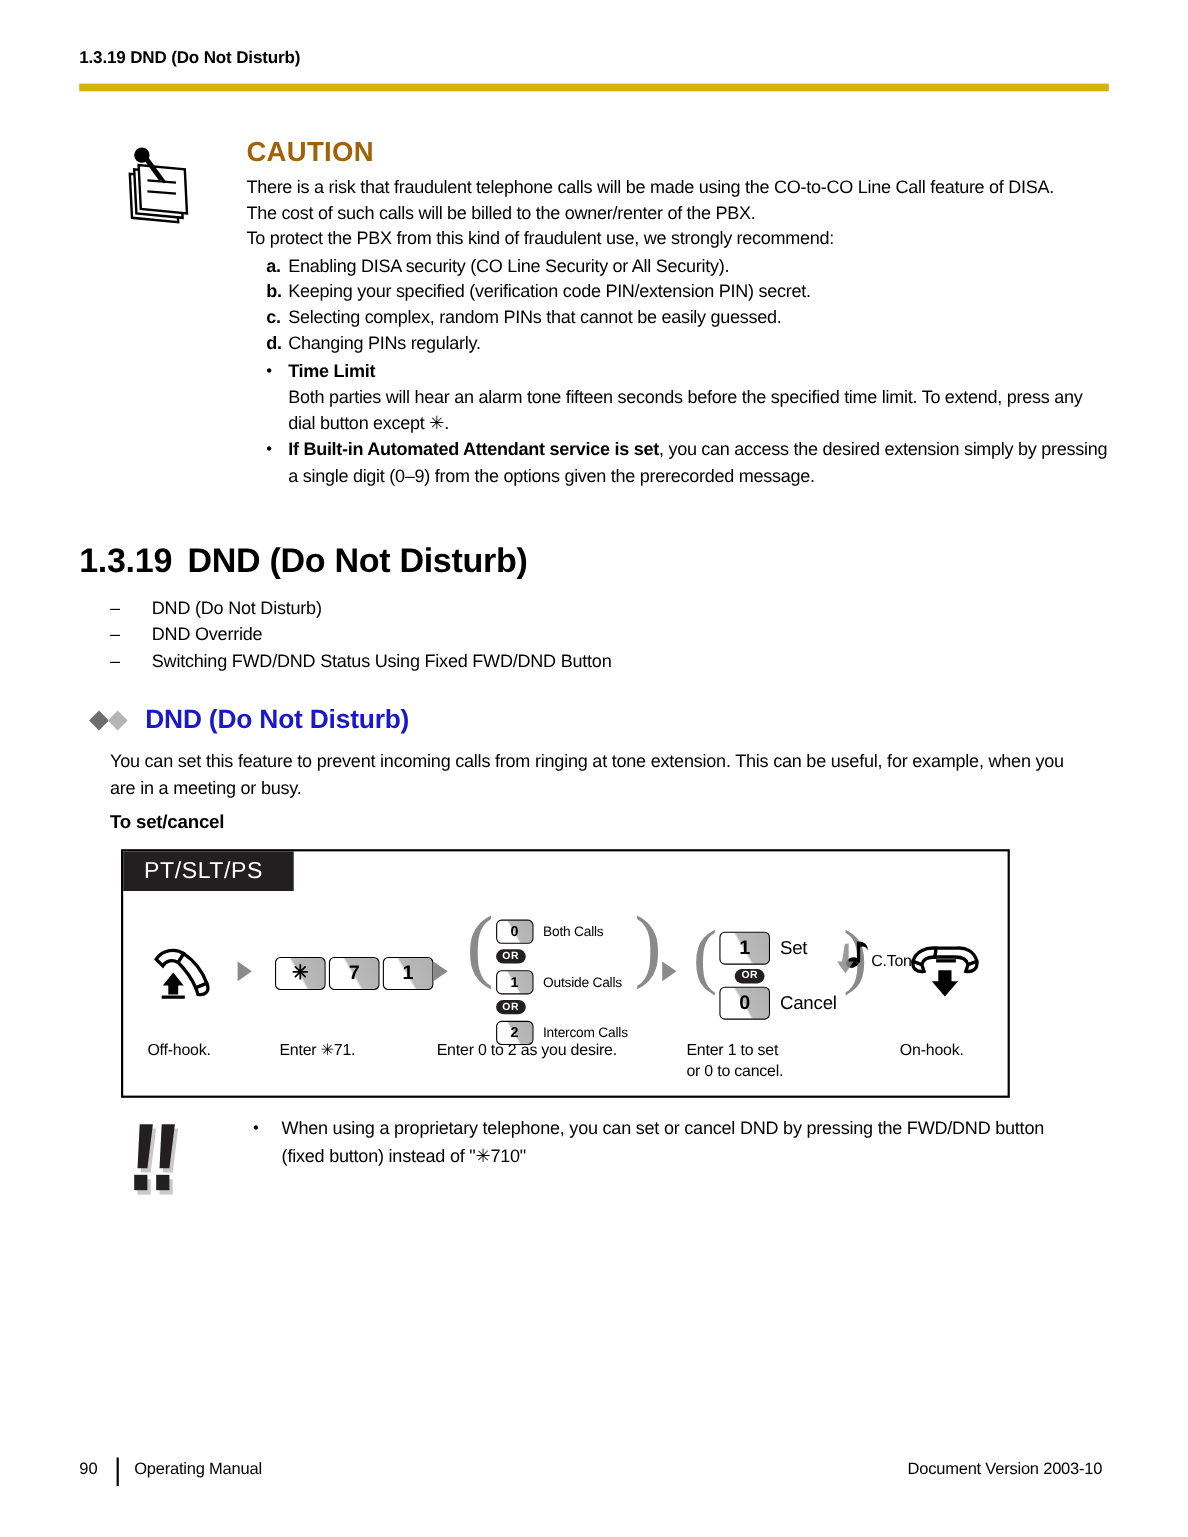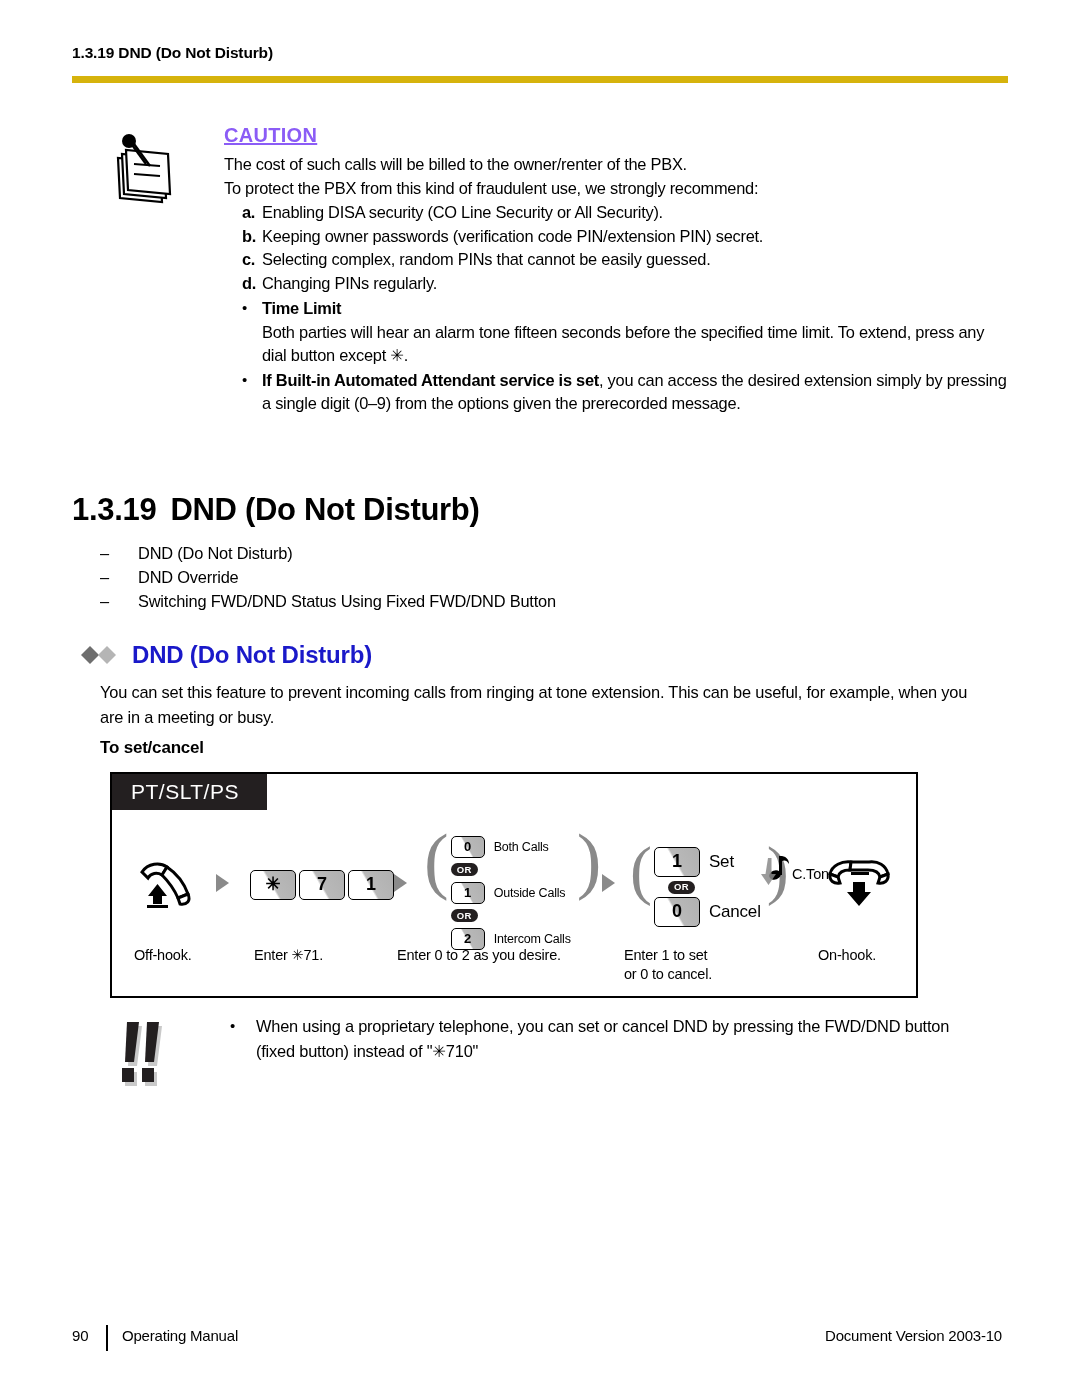--- a/index.html
+++ b/index.html
@@ -44,24 +44,23 @@
     left: 28px;
     top: 8px;
     width: 78px;
     height: 74px;
   }
   .caution-body {
     margin-left: 152px;
     width: 784px;
   }
   .caution-title {
-    color: #8b5cf6;
-    font-weight: bold;
-    font-size: 20px;
-    text-decoration: underline;
+    color: #a16207;
+    font-weight: bold;
+    font-size: 25px;
     letter-spacing: 0.3px;
     margin-bottom: 6px;
     display: inline-block;
   }
   .caution-para {
     font-size: 16.4px;
     line-height: 23.5px;
     letter-spacing: -0.25px;
   }
   ol.alpha-list {
@@ -345,31 +344,32 @@
         <path d="M46 32 L30 10" stroke-width="2.4"></path>
         <path d="M50 34 L34 12" stroke-width="2.4"></path>
       </g>
       <circle cx="29" cy="9" r="7" fill="#000"></circle>
     </svg>
   </div>
 
   <div class="caution-body">
     <div class="caution-title">CAUTION</div>
 
+    <div class="caution-para">There is a risk that fraudulent telephone calls will be made using the CO-to-CO Line Call feature of DISA.</div>
     <div class="caution-para">The cost of such calls will be billed to the owner/renter of the PBX.</div>
     <div class="caution-para">To protect the PBX from this kind of fraudulent use, we strongly recommend:</div>
 
     <ol class="alpha-list">
       <li>
         <span class="marker">a.</span>
         <span>Enabling DISA security (CO Line Security or All Security).</span>
       </li>
       <li>
         <span class="marker">b.</span>
-        <span>Keeping owner passwords (verification code PIN/extension PIN) secret.</span>
+        <span>Keeping your specified (verification code PIN/extension PIN) secret.</span>
       </li>
       <li>
         <span class="marker">c.</span>
         <span>Selecting complex, random PINs that cannot be easily guessed.</span>
       </li>
       <li>
         <span class="marker">d.</span>
         <span>Changing PINs regularly.</span>
       </li>
     </ol>

